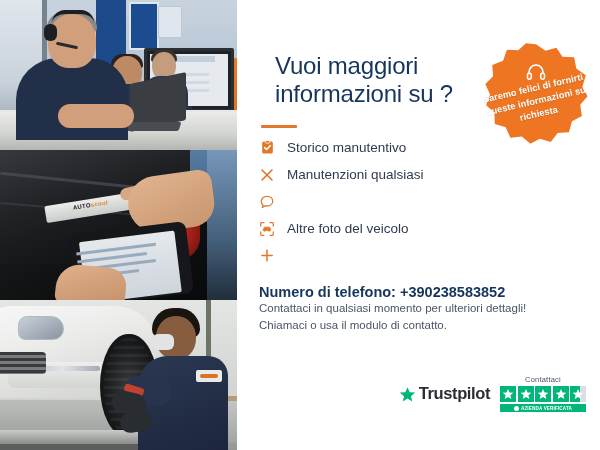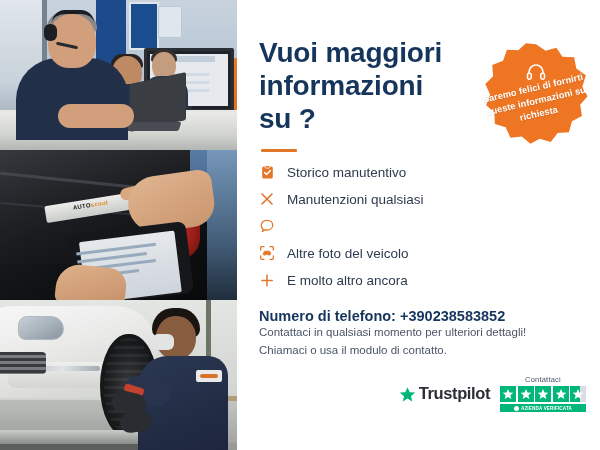--- a/index.html
+++ b/index.html
@@ -345,27 +345,27 @@
 
   
   .content {
     flex: 1 1 auto;
     position: relative;
     background: #ffffff;
     padding: 36px 22px 0 22px;
     box-sizing: border-box;
   }
   .headline {
-    font-size: 28px;
+    font-size: 24px;
     line-height: 1.18;
-    font-weight: bold;
+    font-weight: normal;
     color: #16355c;
     letter-spacing: -0.2px;
     max-width: 200px;
-    margin: 0;
+    margin: 16px;
   }
   .rule {
     width: 36px;
     height: 3px;
     background: #e2772a;
     margin: 14px 0 12px 2px;
     border-radius: 1px;
   }
 
   
@@ -660,21 +660,20 @@
         <span class="lbl">Altre foto del veicolo</span>
       </li>
 
       <li class="feature">
         <span class="ic">
           <svg width="17" height="17" viewBox="0 0 24 24" fill="none" stroke="#e2772a" stroke-width="2.3" stroke-linecap="round">
             <path d="M12 4.2v15.6"></path>
             <path d="M4.2 12h15.6"></path>
           </svg>
         </span>
-        <span class="lbl">E molto altro ancora</span>
       </li>
     </ul>
 
     <div class="phone">Numero di telefono: +390238583852</div>
 
     <div class="contact">
       <div>Contattaci in qualsiasi momento per ulteriori dettagli!</div>
       <div>Chiamaci o usa il modulo di contatto.</div>
     </div>
 

